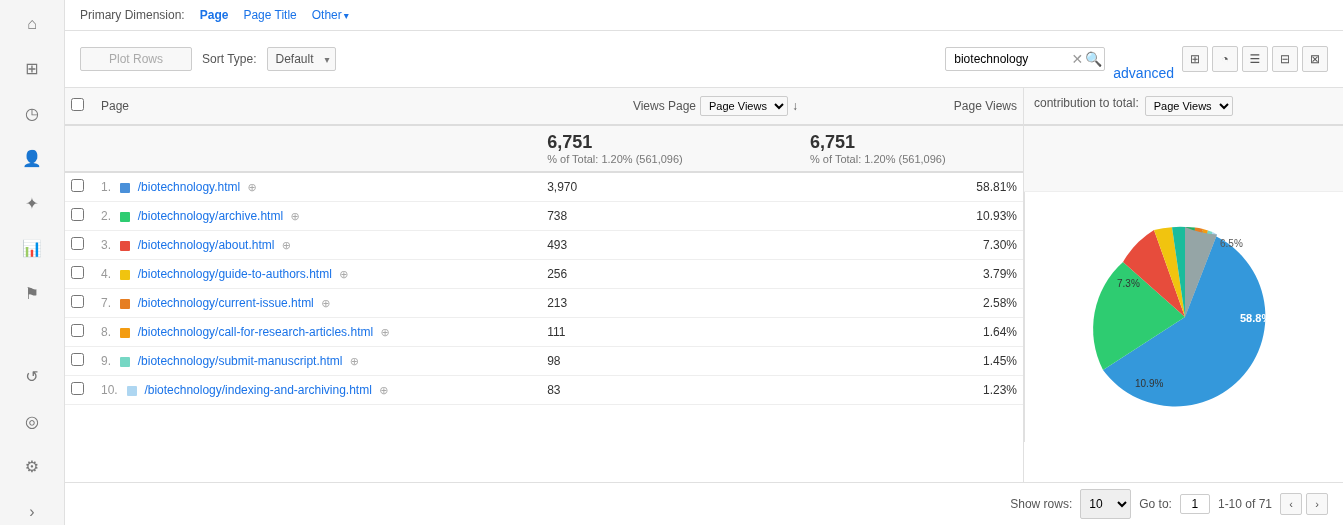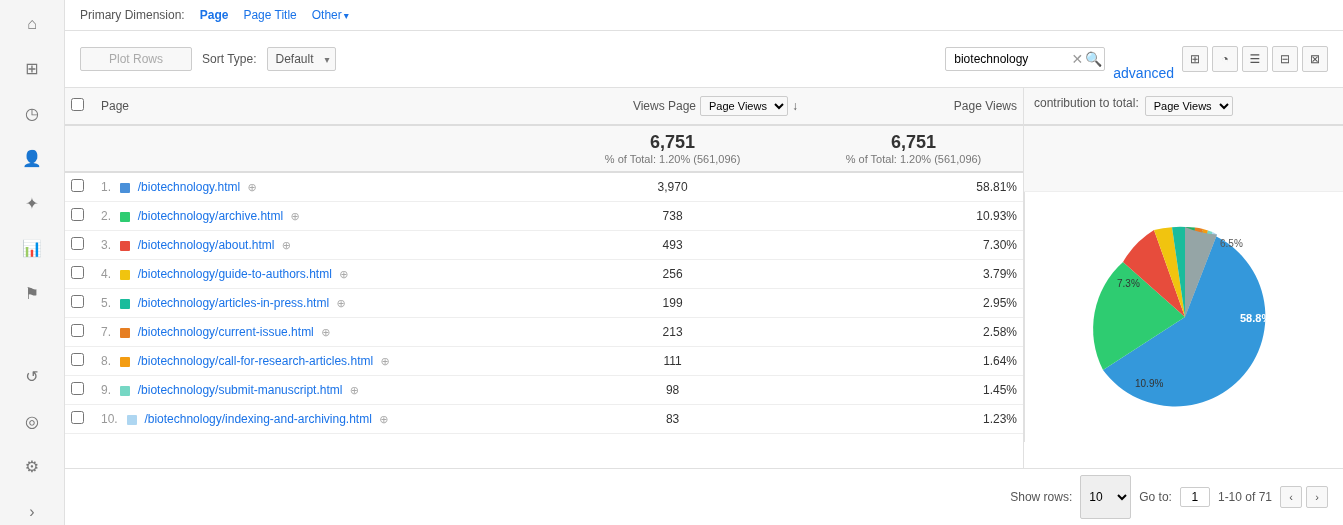--- a/index.html
+++ b/index.html
@@ -40,21 +40,21 @@
     .advanced-link { color: #1a73e8; font-size: 14px; cursor: pointer; margin-top: 28px; }
     .view-icons { display: flex; gap: 4px; }
     .view-icon { width: 26px; height: 26px; border: 1px solid #ccc; border-radius: 2px; display: flex; align-items: center; justify-content: center; cursor: pointer; color: #555; font-size: 12px; background: #f8f8f8; }
     .table-section { flex: 1; overflow-x: auto; }
     
     table { width: 100%; border-collapse: collapse; }
     thead th { background: #f8f8f8; border-bottom: 2px solid #ddd; padding: 8px 6px; text-align: left; font-size: 12px; font-weight: normal; color: #555; position: sticky; top: 0; z-index: 2; }
     thead th.metric { text-align: right; }
     tbody tr { border-bottom: 1px solid #eee; }
     td { padding: 6px 6px; font-size: 12px; }
-    td.num { text-align: center; color: #333; }
+    td.num { text-align: left; color: #333; }
     td.pct { text-align: right; color: #333; }
     
     .checkbox-cell { width: 30px; }
     
     .page-link { color: #1a73e8; text-decoration: none; font-size: 12px; }
     
     .color-dot { display: inline-block; width: 10px; height: 10px; border-radius: 1px; margin-right: 4px; vertical-align: middle; }
     
     .copy-icon { color: #aaa; font-size: 11px; margin-left: 4px; cursor: pointer; }
     
@@ -65,21 +65,21 @@
     
     .metric-header { display: flex; align-items: center; justify-content: flex-end; gap: 4px; }
     .metric-select { border: 1px solid #ccc; border-radius: 2px; font-size: 11px; padding: 2px 4px; background: #f8f8f8; cursor: pointer; }
     
     
     .chart-section { width: 320px; border-left: 1px solid #e0e0e0; display: flex; flex-direction: column; align-items: center; justify-content: center; padding: 10px; }
     .contrib-select { border: 1px solid #ccc; border-radius: 2px; font-size: 11px; padding: 2px 4px; background: #f8f8f8; cursor: pointer; }
     
     
     .footer { padding: 6px 15px; border-top: 1px solid #e0e0e0; display: flex; align-items: center; justify-content: flex-end; gap: 8px; font-size: 12px; color: #555; }
-    .footer-select { border: 1px solid #ccc; border-radius: 2px; padding: 13px 4px; font-size: 12px; }
+    .footer-select { border: 1px solid #ccc; border-radius: 2px; padding: 6px 4px; font-size: 12px; }
     .page-nav { display: flex; align-items: center; gap: 4px; }
     .page-nav-btn { width: 22px; height: 22px; border: 1px solid #ccc; border-radius: 2px; background: #f8f8f8; cursor: pointer; display: flex; align-items: center; justify-content: center; font-size: 11px; color: #555; }
     .page-input { width: 30px; text-align: center; border: 1px solid #ccc; border-radius: 2px; padding: 2px 4px; font-size: 12px; }
   </style>
 </head>
 <body>
 
 <div class="container">
 
   <div class="sidebar">
@@ -224,33 +224,20 @@
       <span class="copy-icon">⊕</span>
     </td>
     <td class="num">256</td>
     <td class="pct">3.79%</td>
   </tr>
               <tr>
     <td class="checkbox-cell">
       <input type="checkbox" style="">
     </td>
     <td>
-      <span style="color:#999;margin-right:6px;">5.</span>
-      <span class="color-dot" style="background:#1abc9c;"></span>
-      <a class="page-link" href="#">/biotechnology/articles-in-press.html</a>
-      <span class="copy-icon">⊕</span>
-    </td>
-    <td class="num">199</td>
-    <td class="pct">2.95%</td>
-  </tr>
-              <tr>
-    <td class="checkbox-cell">
-      <input type="checkbox" style="">
-    </td>
-    <td>
       <span style="color:#999;margin-right:6px;">7.</span>
       <span class="color-dot" style="background:#e67e22;"></span>
       <a class="page-link" href="#">/biotechnology/current-issue.html</a>
       <span class="copy-icon">⊕</span>
     </td>
     <td class="num">213</td>
     <td class="pct">2.58%</td>
   </tr>
               <tr>
     <td class="checkbox-cell">

